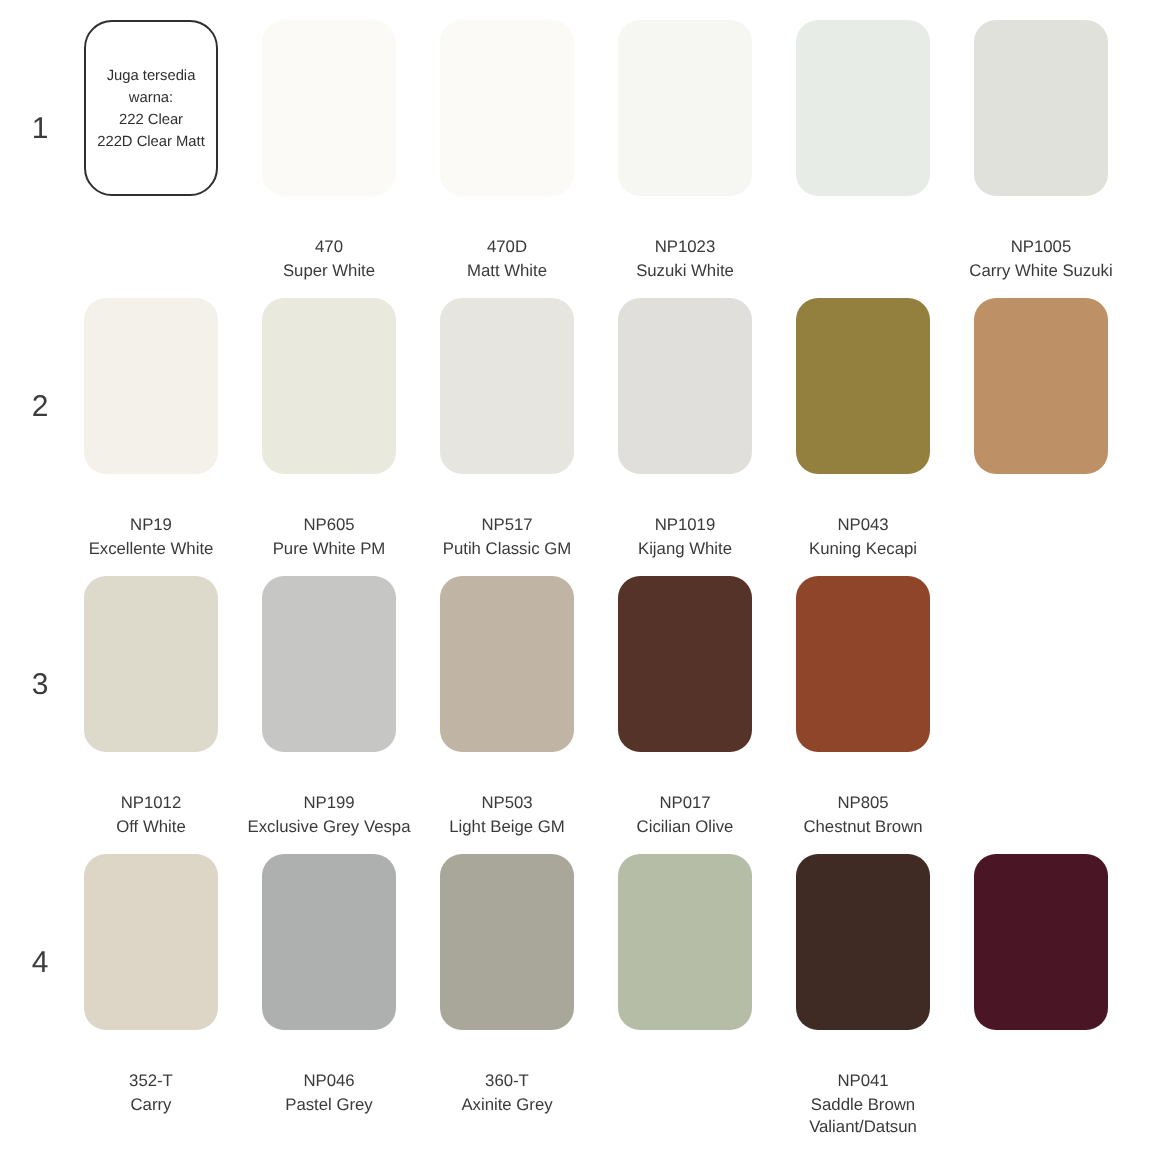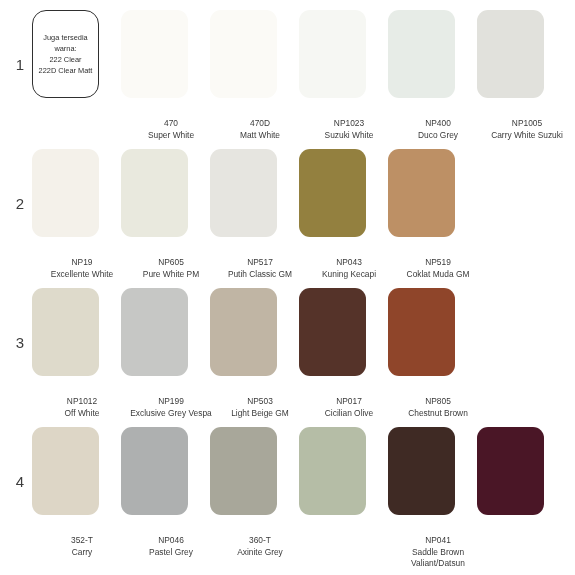--- a/index.html
+++ b/index.html
@@ -44,20 +44,21 @@
     display: flex;
     flex: 1 1 auto;
     justify-content: flex-start;
   }
 
   .cell {
     width: 87px;
     flex: 0 0 87px;
     display: flex;
     flex-direction: column;
+    align-items: center;
     margin-right: 2px;
   }
 
   .swatch {
     width: 67px;
     height: 88px;
     border-radius: 11px;
     box-sizing: border-box;
   }
 
@@ -146,24 +147,20 @@
       <div class="cell">
         <div class="swatch" style="background-color: rgb(246, 247, 243);"></div>
         <div class="labels">
           <div class="code">NP1023</div>
           <div class="name">Suzuki White</div>
         </div>
       </div>
 
       <div class="cell">
         <div class="swatch" style="background-color: rgb(231, 236, 231);"></div>
-        <div class="labels">
-          <div class="code">NP400</div>
-          <div class="name">Duco Grey</div>
-        </div>
       </div>
 
       <div class="cell">
         <div class="swatch" style="background-color: rgb(225, 225, 220);"></div>
         <div class="labels">
           <div class="code">NP1005</div>
           <div class="name">Carry White Suzuki</div>
         </div>
       </div>
 
@@ -191,35 +188,38 @@
       </div>
 
       <div class="cell">
         <div class="swatch" style="background-color: rgb(230, 229, 224);"></div>
         <div class="labels">
           <div class="code">NP517</div>
           <div class="name">Putih Classic GM</div>
         </div>
       </div>
 
+      <div class="cell">
+        <div class="swatch" style="background-color: rgb(224, 223, 219);"></div>
+        <div class="labels">
+          <div class="code">NP1019</div>
+          <div class="name">Kijang White</div>
+        </div>
+      </div>
 
       <div class="cell">
         <div class="swatch" style="background-color: rgb(147, 128, 63);"></div>
         <div class="labels">
           <div class="code">NP043</div>
           <div class="name">Kuning Kecapi</div>
         </div>
       </div>
 
       <div class="cell">
         <div class="swatch" style="background-color: rgb(189, 144, 101);"></div>
-        <div class="labels">
-          <div class="code">NP519</div>
-          <div class="name">Coklat Muda GM</div>
-        </div>
       </div>
 
     </div>
   </div>
 
   <div class="row">
     <div class="row-label">3</div>
     <div class="cells">
 
       <div class="cell">

